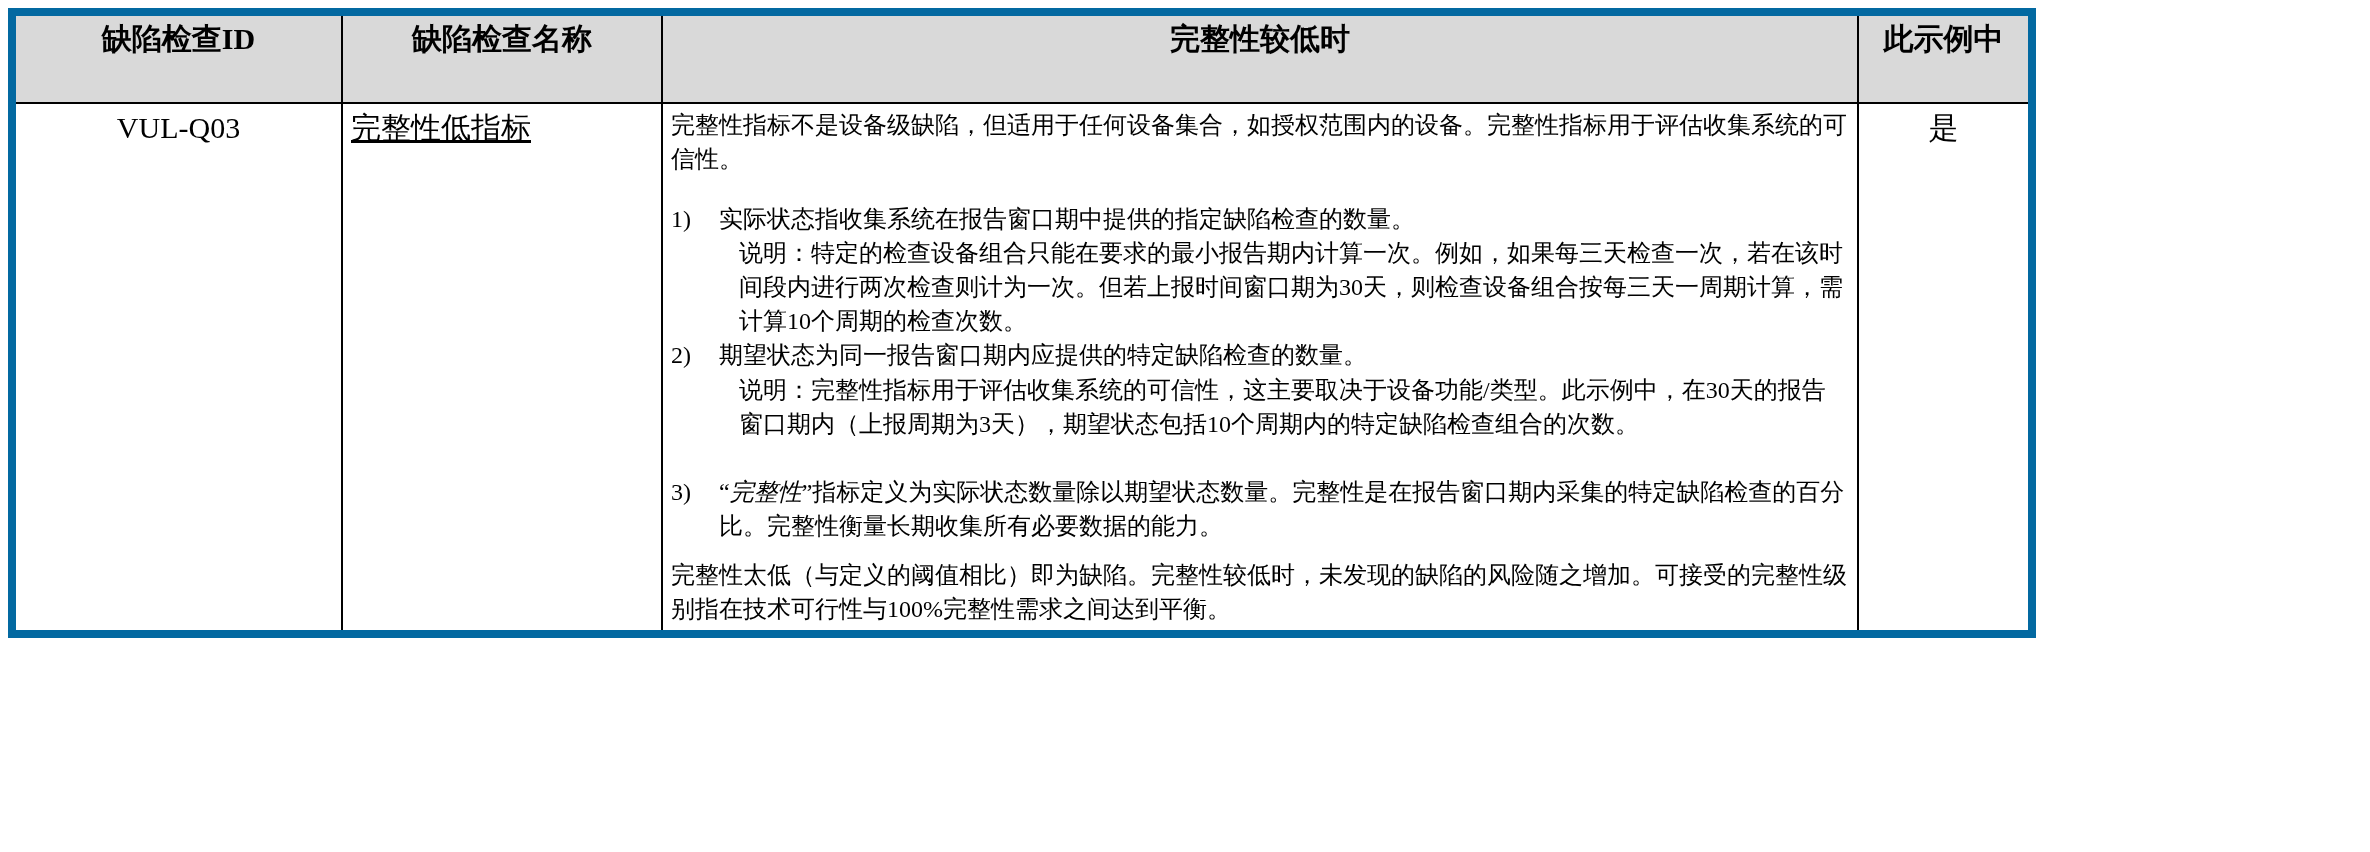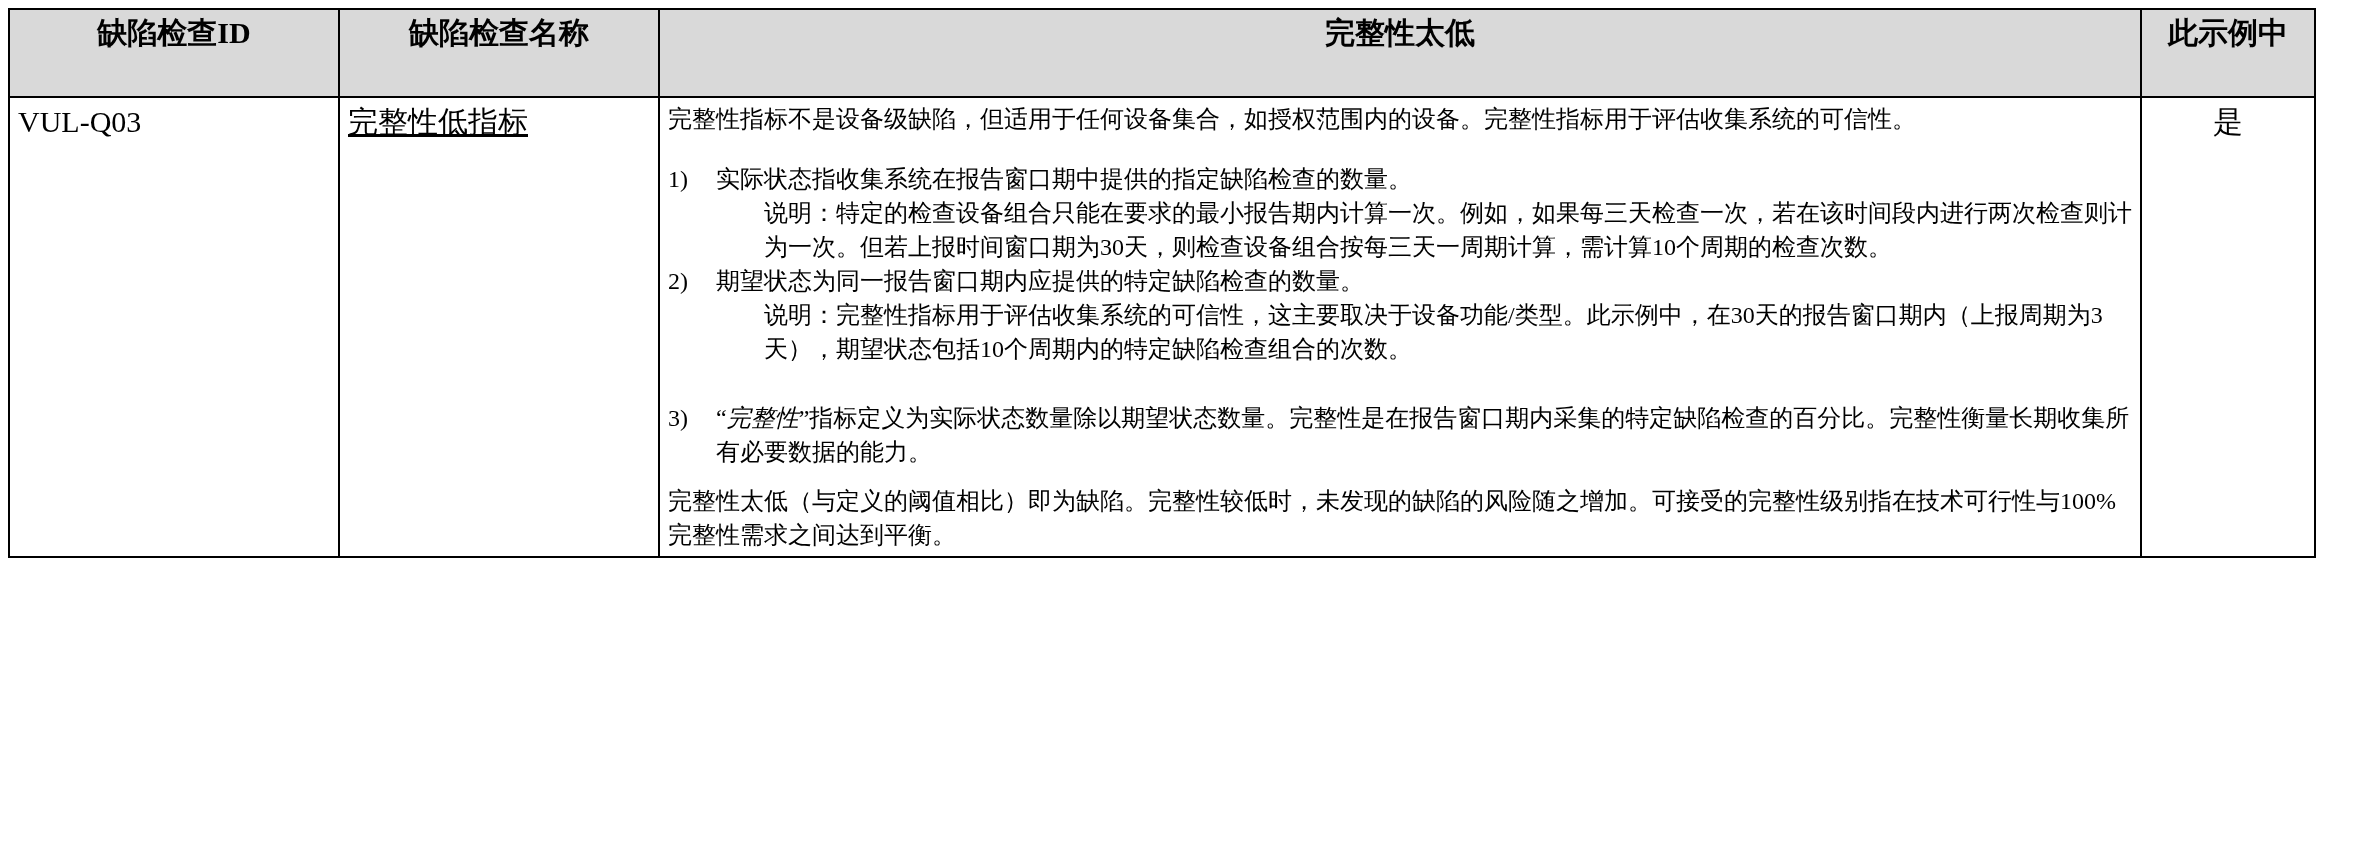--- a/index.html
+++ b/index.html
@@ -13,22 +13,22 @@
     font-family: "Liberation Serif", "DejaVu Serif", serif;
     color: #000000;
   }
   .doc-wrap {
     padding: 8px 8px 0 8px;
     box-sizing: border-box;
   }
   table.spec-table {
     border-collapse: collapse;
     table-layout: fixed;
-    width: 2308px;
-    border: 1px solid #0369a1;
+    width: 2028px;
+    border: 8px solid #0369a1;
   }
   table.spec-table td, table.spec-table th {
     border: 2px solid #000;
     vertical-align: top;
     padding: 4px 8px;
   }
   thead th {
     background: #d9d9d9;
     text-align: center;
     vertical-align: middle;
@@ -41,21 +41,21 @@
   .col-id    { width: 330px; }
   .col-name  { width: 320px; }
   .col-desc  { width: auto;  }
   .col-sel   { width: 174px; }
 
   td.cell-id, td.cell-name {
     font-size: 30px;
     line-height: 1.3;
     padding-top: 8px;
   }
-  td.cell-id { text-align: left; }
+  td.cell-id { text-align: center; }
   td.cell-name { text-align: left; padding-left: 14px; text-decoration: underline; }
   td.cell-sel {
     font-size: 30px;
     text-align: center;
     padding-top: 8px;
   }
   td.cell-desc {
     font-size: 24px;
     line-height: 1.42;
     padding: 6px 10px 6px 10px;
@@ -72,21 +72,21 @@
     align-items: flex-start;
   }
   .list-num {
     width: 48px;
     flex: 0 0 48px;
   }
   .list-body {
     flex: 1 1 auto;
   }
   .sub-note {
-    margin-left: 96px;
+    margin-left: 68px;
   }
   .gap-large { height: 34px; }
   .ital { font-style: italic; }
   .tail-para { margin-top: 15px; }
   .nowrap-quote { font-style: normal; }
 </style>
 </head>
 <body>
 
 <div class="doc-wrap">
@@ -94,21 +94,21 @@
     <colgroup>
       <col class="col-id">
       <col class="col-name">
       <col class="col-desc">
       <col class="col-sel">
     </colgroup>
     <thead>
       <tr>
         <th>缺陷检查ID</th>
         <th>缺陷检查名称</th>
-        <th>完整性太低</th>
+        <th>完整性较低时</th>
         <th>此示例中</th>
       </tr>
     </thead>
     <tbody>
       <tr>
         <td class="cell-id">VUL-Q03</td>
         <td class="cell-name">完整性低指标</td>
         <td class="cell-desc">
           <div class="para para-intro">完整性指标不是设备级缺陷，但适用于任何设备集合，如授权范围内的设备。完整性指标用于评估收集系统的可信性。</div>
 

